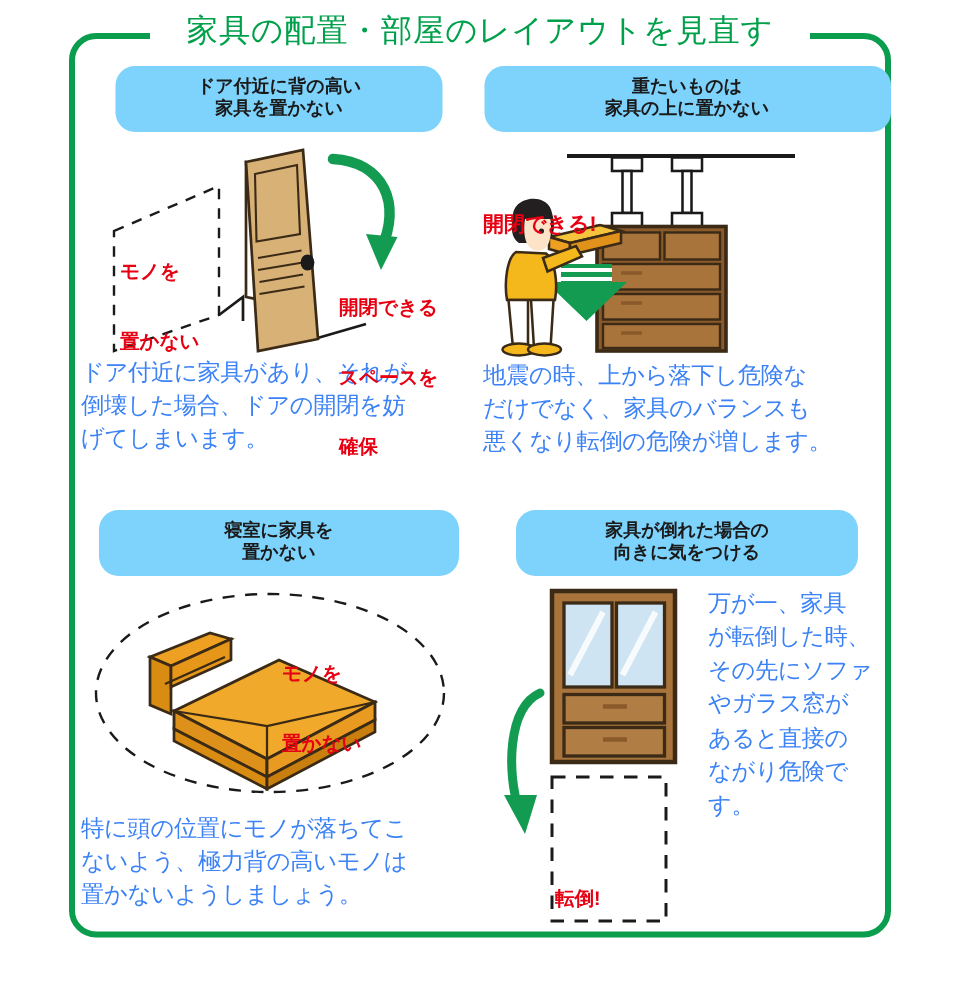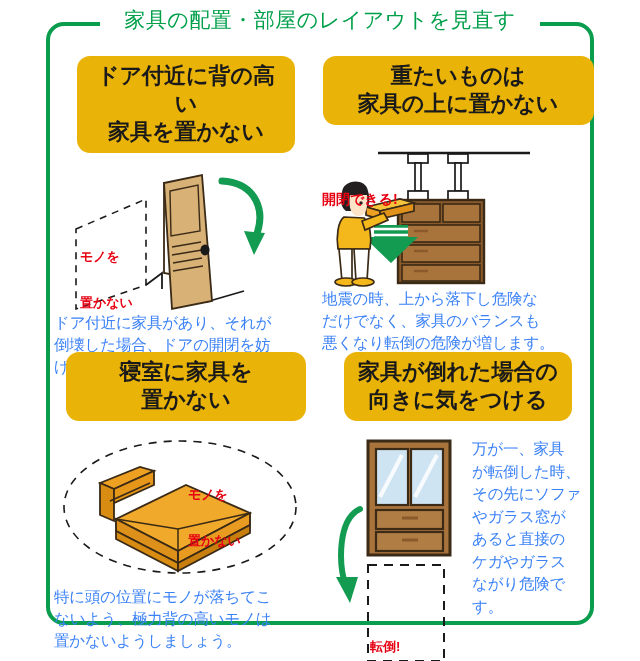--- a/index.html
+++ b/index.html
@@ -63,25 +63,25 @@
     position: absolute;
     left: 319px;
     top: 40px;
     width: 1px;
     height: 582px;
     background: transparent;
   }
 
   
   .pill {
-    margin: 16px auto;
-    background: #eab308;
+    margin: 4px auto;
+    background: #7dd3fc;
     border-radius: 13px;
     text-align: center;
-    font-size: 22px;
+    font-size: 12px;
     font-weight: bold;
     color: #1a1a1a;
     line-height: 1.28;
     padding: 6px 10px 7px;
     box-sizing: border-box;
   }
   #panel-0 .pill { width: 218px; }
   #panel-1 .pill { width: 271px; }
   #panel-2 .pill { width: 240px; }
   #panel-3 .pill { width: 228px; }
@@ -149,20 +149,25 @@
 
       <path d="M 168 12 C 202 14 214 42 200 72" fill="none" stroke="#149b52" stroke-width="7" stroke-linecap="round"></path>
       <path d="M 190 62 L 200 86 L 211 64 Z" fill="#149b52"></path>
     </svg>
 
     <div class="redtxt" style="left:26px; top:48px;">
       <div>モノを</div>
       <div>置かない</div>
     </div>
 
+    <div class="redtxt" style="left:172px; top:72px;">
+      <div>開閉できる</div>
+      <div>スペースを</div>
+      <div>確保</div>
+    </div>
   </div>
 
   <div class="body-text" style="margin-top:4px;">
     <div>ドア付近に家具があり、それが</div>
     <div>倒壊した場合、ドアの開閉を妨</div>
     <div>げてしまいます。</div>
   </div>
 </div>
 
 <div class="panel" id="panel-1">
@@ -316,18 +321,17 @@
     <div class="redtxt" style="left:48px; top:170px; font-size:13px;">
       <div>転倒!</div>
     </div>
 
     <div class="body-text" style="position:absolute; left:150px; top:2px; width:120px; line-height:1.45;">
       <div>万が一、家具</div>
       <div>が転倒した時、</div>
       <div>その先にソファ</div>
       <div>やガラス窓が</div>
       <div>あると直接の</div>
-      <div>ケガやガラス</div>
       <div>ながり危険で</div>
       <div>す。</div>
     </div>
   </div>
 </div>
 
 </body></html>

